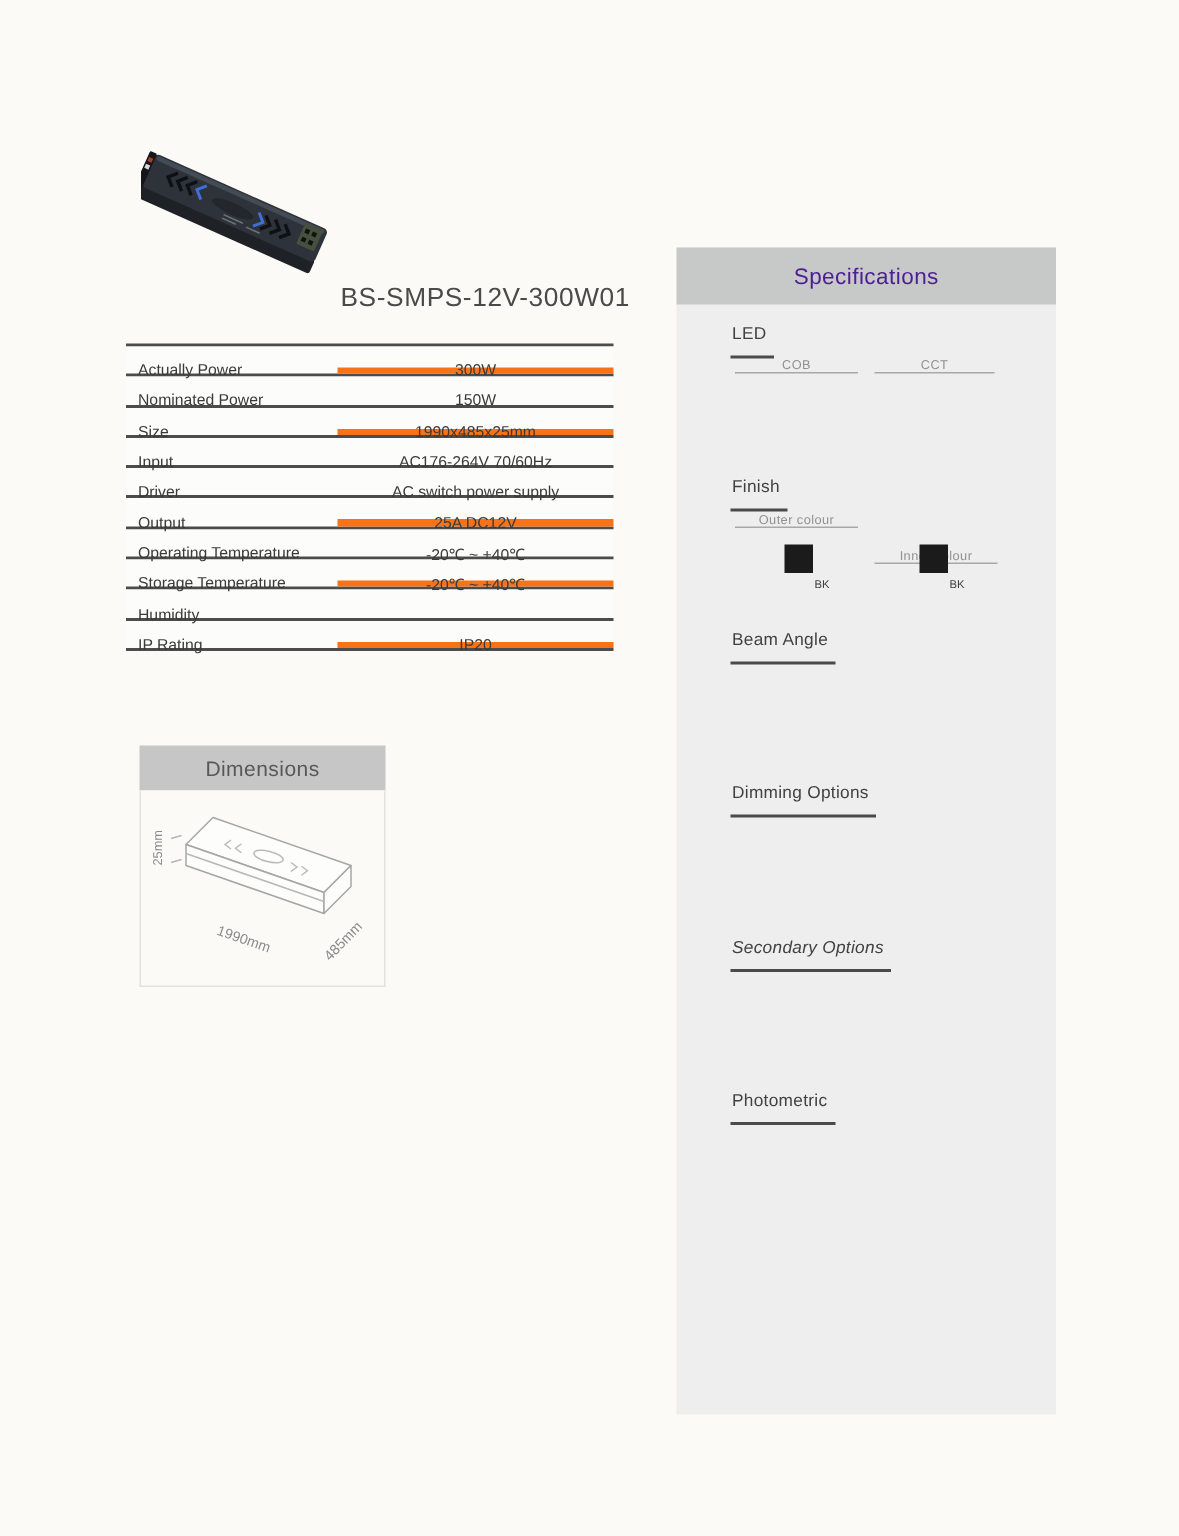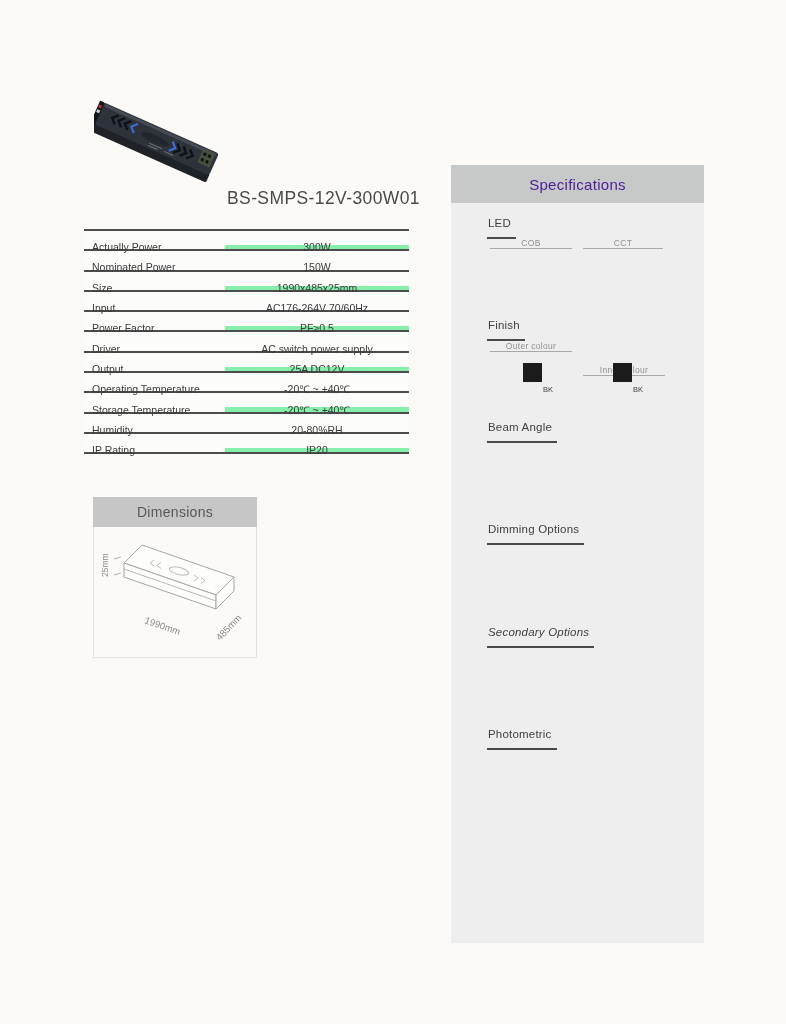--- a/index.html
+++ b/index.html
@@ -17,21 +17,21 @@
   }
   
   .spec-table {
     position:absolute; left:84px; top:229px; width:325px;
     border-top:2px solid #4c4c4c;
   }
   .trow { display:flex; height:20.3px; border-bottom:2px solid #4c4c4c; background:#fcfcfa; }
   .tcell { display:flex; align-items:center; font-size:10.5px; color:#3b3b3b;margin-top:14px; }
   .tlabel { width:141px; padding-left:8px; }
   .tvalue { flex:1; justify-content:center; text-align:center; }
-  .tvalue.shaded { background:#86efac; }
+  .tvalue.shaded { background:#f97316; }
   
   .dims-box { position:absolute; left:93px; top:497px; width:164px; }
   .dims-header {
     height:30px; background:#c6c6c6; display:flex; align-items:center; justify-content:center;
     font-size:14px; color:#585858; letter-spacing:.3px;
   }
   .dims-body { height:131px; background:#fbfaf7; border:1px solid #e3e2de; border-top:none; }
   
   .spec-panel {
     position:absolute; left:451px; top:165px; width:253px; height:778px;
@@ -116,42 +116,37 @@
     </div>
     <div class="trow">
       <div class="tcell tlabel">Size</div>
       <div class="tcell tvalue shaded">1990x485x25mm</div>
     </div>
     <div class="trow">
       <div class="tcell tlabel">Input</div>
       <div class="tcell tvalue">AC176-264V 70/60Hz</div>
     </div>
     <div class="trow">
-      <div class="tcell tlabel">Power Factor</div>
-      <div class="tcell tvalue shaded">PF≥0.5</div>
-    </div>
-    <div class="trow">
       <div class="tcell tlabel">Driver</div>
       <div class="tcell tvalue">AC switch power supply</div>
     </div>
     <div class="trow">
       <div class="tcell tlabel">Output</div>
       <div class="tcell tvalue shaded">25A DC12V</div>
     </div>
     <div class="trow">
       <div class="tcell tlabel">Operating Temperature</div>
       <div class="tcell tvalue">-20℃ ~ +40℃</div>
     </div>
     <div class="trow">
       <div class="tcell tlabel">Storage Temperature</div>
       <div class="tcell tvalue shaded">-20℃ ~ +40℃</div>
     </div>
     <div class="trow">
       <div class="tcell tlabel">Humidity</div>
-      <div class="tcell tvalue">20-80%RH</div>
     </div>
     <div class="trow">
       <div class="tcell tlabel">IP Rating</div>
       <div class="tcell tvalue shaded">IP20</div>
     </div>
   </div>
 
 <div class="dims-box">
   <div class="dims-header">Dimensions</div>
   <div class="dims-body">

